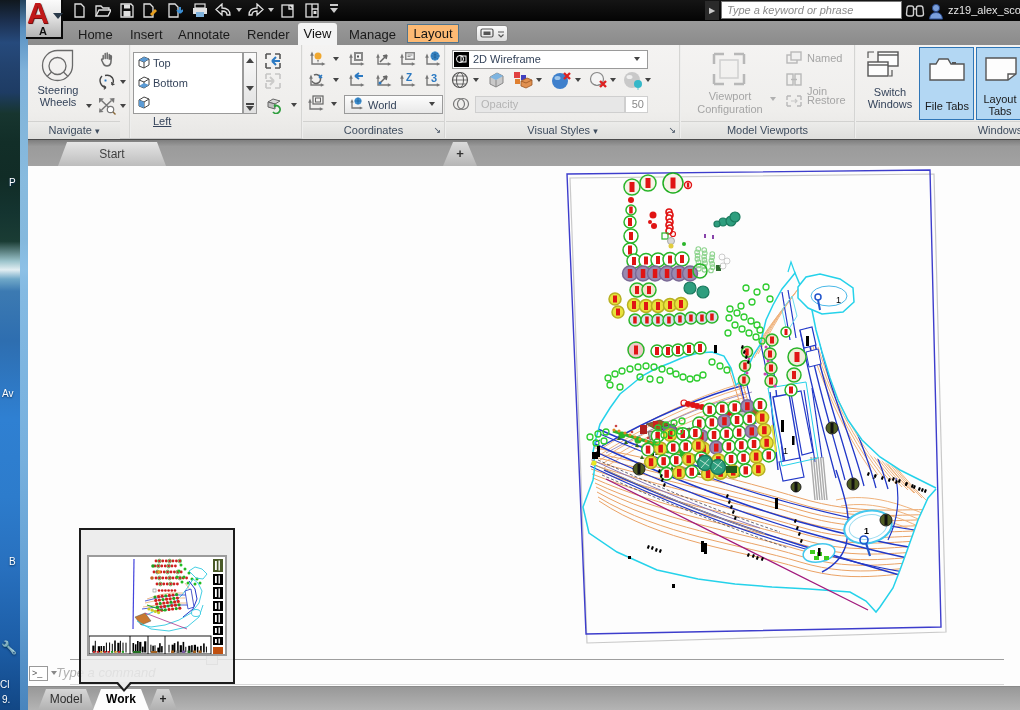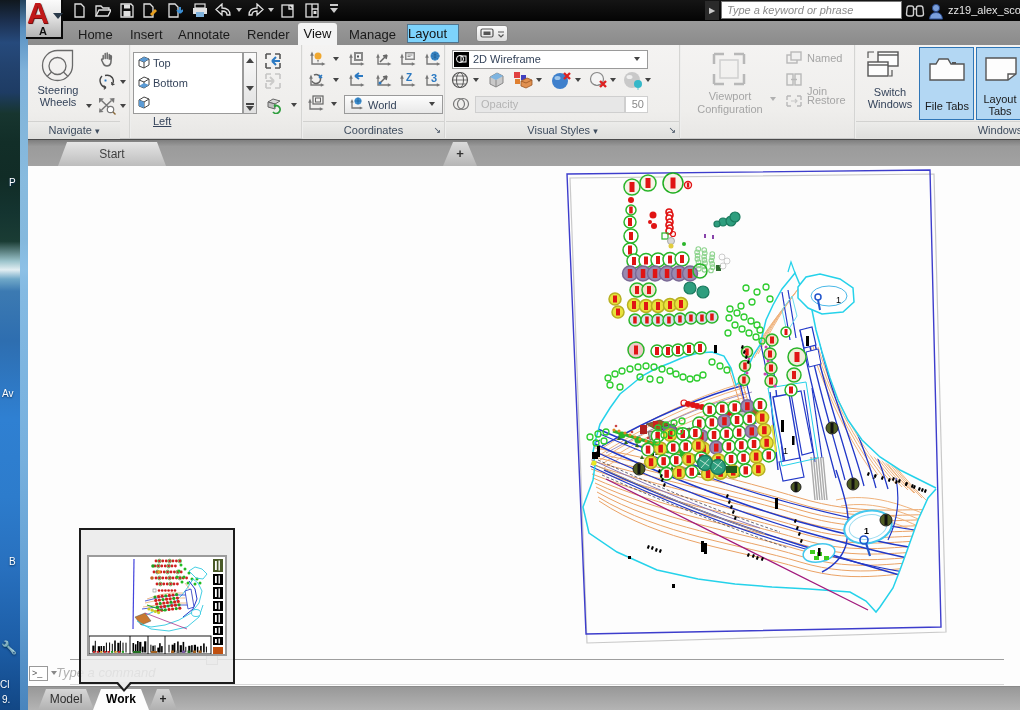--- a/index.html
+++ b/index.html
@@ -18,21 +18,21 @@
   #bluetitle{left:350px;top:0;width:355px;height:21px;background:linear-gradient(180deg,#8ecbf2,#5ea3d8);color:#0d2536;font-size:13px;text-align:center;line-height:21px;}
   #tbarrow{left:705px;top:1px;width:14px;height:19px;background:#2a2a2a;color:#ccc;font-size:8px;text-align:center;line-height:19px;}
   #searchbox{left:721px;top:1px;width:181px;height:18px;background:#fff;border:1px solid #777;box-sizing:border-box;color:#8a8a8a;font-style:italic;font-size:11px;line-height:16px;padding-left:5px;}
   #user{left:948px;top:4px;color:#e6e6e6;font-size:11px;}
   
   .qi{top:3px;width:15px;height:14px;}
   
   #tabrow{left:28px;top:21px;width:992px;height:24px;background:linear-gradient(180deg,#9a9a9a,#8b8b8b);}
   .rtab{position:absolute;top:4px;height:20px;color:#1a1a1a;font-size:13px;line-height:20px;}
   #viewtab{left:298px;top:23px;width:39px;height:22px;background:#f4f4f4;border-radius:3px 3px 0 0;text-align:center;color:#111;font-size:13px;line-height:22px;}
-  #layouttab{left:407px;top:24px;width:50px;height:17px;border:1px solid #50748e;background:#7dd3fc;color:#141414;font-size:13px;line-height:17px;}
+  #layouttab{left:407px;top:24px;width:50px;height:17px;border:1px solid #50748e;background:#fdba74;text-align:center;color:#141414;font-size:13px;line-height:17px;}
   #tabpill{left:476px;top:25px;width:30px;height:15px;background:linear-gradient(180deg,#fdfdfd,#dcdcdc);border:1px solid #888;border-radius:3px;}
   
   #ribbon{left:28px;top:45px;width:992px;height:94px;background:linear-gradient(180deg,#f4f3f2 0%,#efeeec 70%,#e8e7e5 100%);border-bottom:1px solid #c9c9c9;box-sizing:border-box;}
   .cap{position:absolute;top:76px;height:17px;background:linear-gradient(180deg,#ececea,#dededc);border-top:1px solid #d2d2d0;color:#3e4c5e;font-size:11px;text-align:center;line-height:16px;}
   .psep{position:absolute;top:0;width:2px;height:93px;background:linear-gradient(90deg,#c8c8c6,#fbfbfa);}
   .caret{position:absolute;width:0;height:0;border-left:3px solid transparent;border-right:3px solid transparent;border-top:4px solid #444;}
   .rtext{position:absolute;color:#34435a;font-size:11px;}
   .gtext{position:absolute;color:#a5a5a5;font-size:11px;}
   
   #ftbar{left:28px;top:139px;width:992px;height:27px;background:linear-gradient(180deg,#7e7e7e,#9b9b9b 25%,#a2a2a2);border-top:1px solid #4a4a4a;box-sizing:border-box;}
@@ -151,20 +151,21 @@
         <rect x="3" y="2" width="12" height="8" rx="1.5" fill="none" stroke="#555" stroke-width="1.2"></rect>
         <rect x="5.5" y="4.5" width="7" height="3.5" fill="#555"></rect>
         <path d="M20 5 h6 M20.5 7.5 l2.5 2.5 l2.5 -2.5" stroke="#555" stroke-width="1.2" fill="none"></path>
       </svg>
     </div>
 
   <div class="abs" id="ribbon">
     <div class="cap" style="left:0;width:92px;">Navigate <span style="font-size:9px;">▾</span></div>
     <div class="cap" style="left:274px;width:143px;">Coordinates <span style="position:absolute;right:4px;font-size:9px;">↘</span></div>
     <div class="cap" style="left:417px;width:235px;">Visual Styles <span style="font-size:9px;">▾</span><span style="position:absolute;right:4px;font-size:9px;">↘</span></div>
+    <div class="cap" style="left:652px;width:175px;">Model Viewports</div>
     <div class="cap" style="left:827px;width:290px;">Windows</div>
     <div class="psep" style="left:101px;"></div>
     <div class="psep" style="left:273px;"></div>
     <div class="psep" style="left:416px;"></div>
     <div class="psep" style="left:651px;"></div>
     <div class="psep" style="left:826px;"></div>
   </div>
 
   <div class="abs" style="left:40px;top:48px;"><svg width="35" height="35">
         <path d="M17.5 2.5 H32.5 V17.5 A15 15 0 1 1 17.5 2.5 Z" fill="none" stroke="#6a6a6a" stroke-width="1.3"></path>

